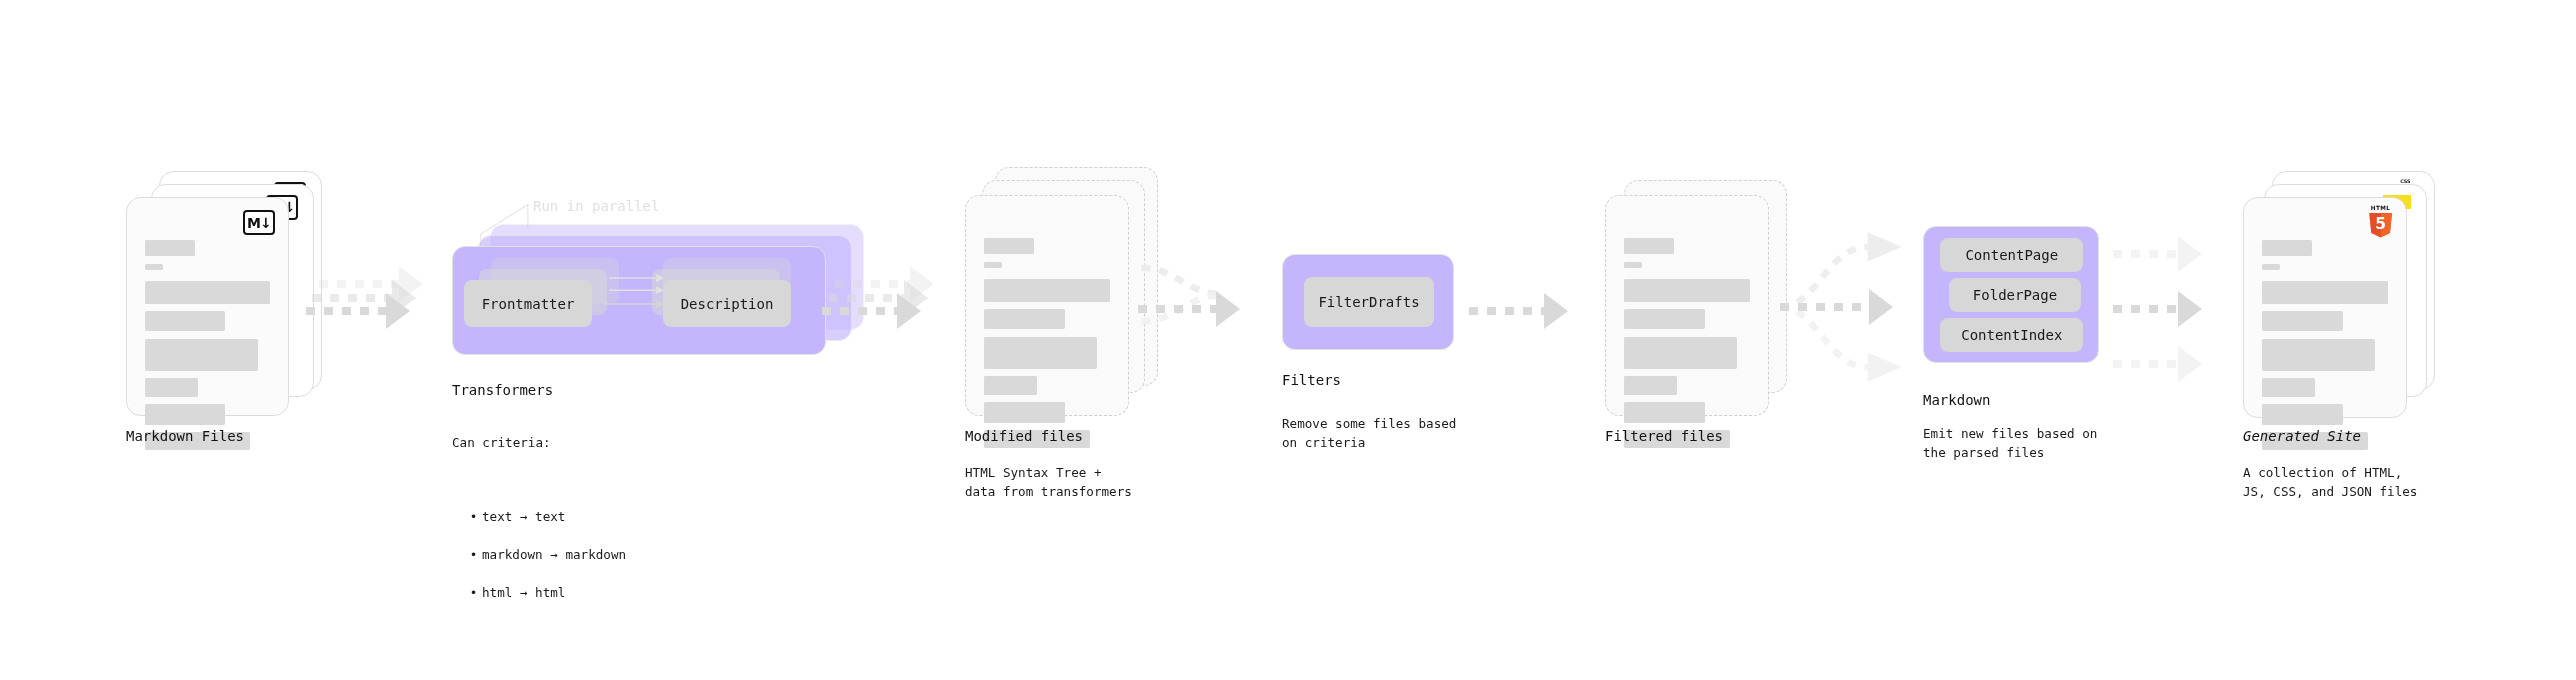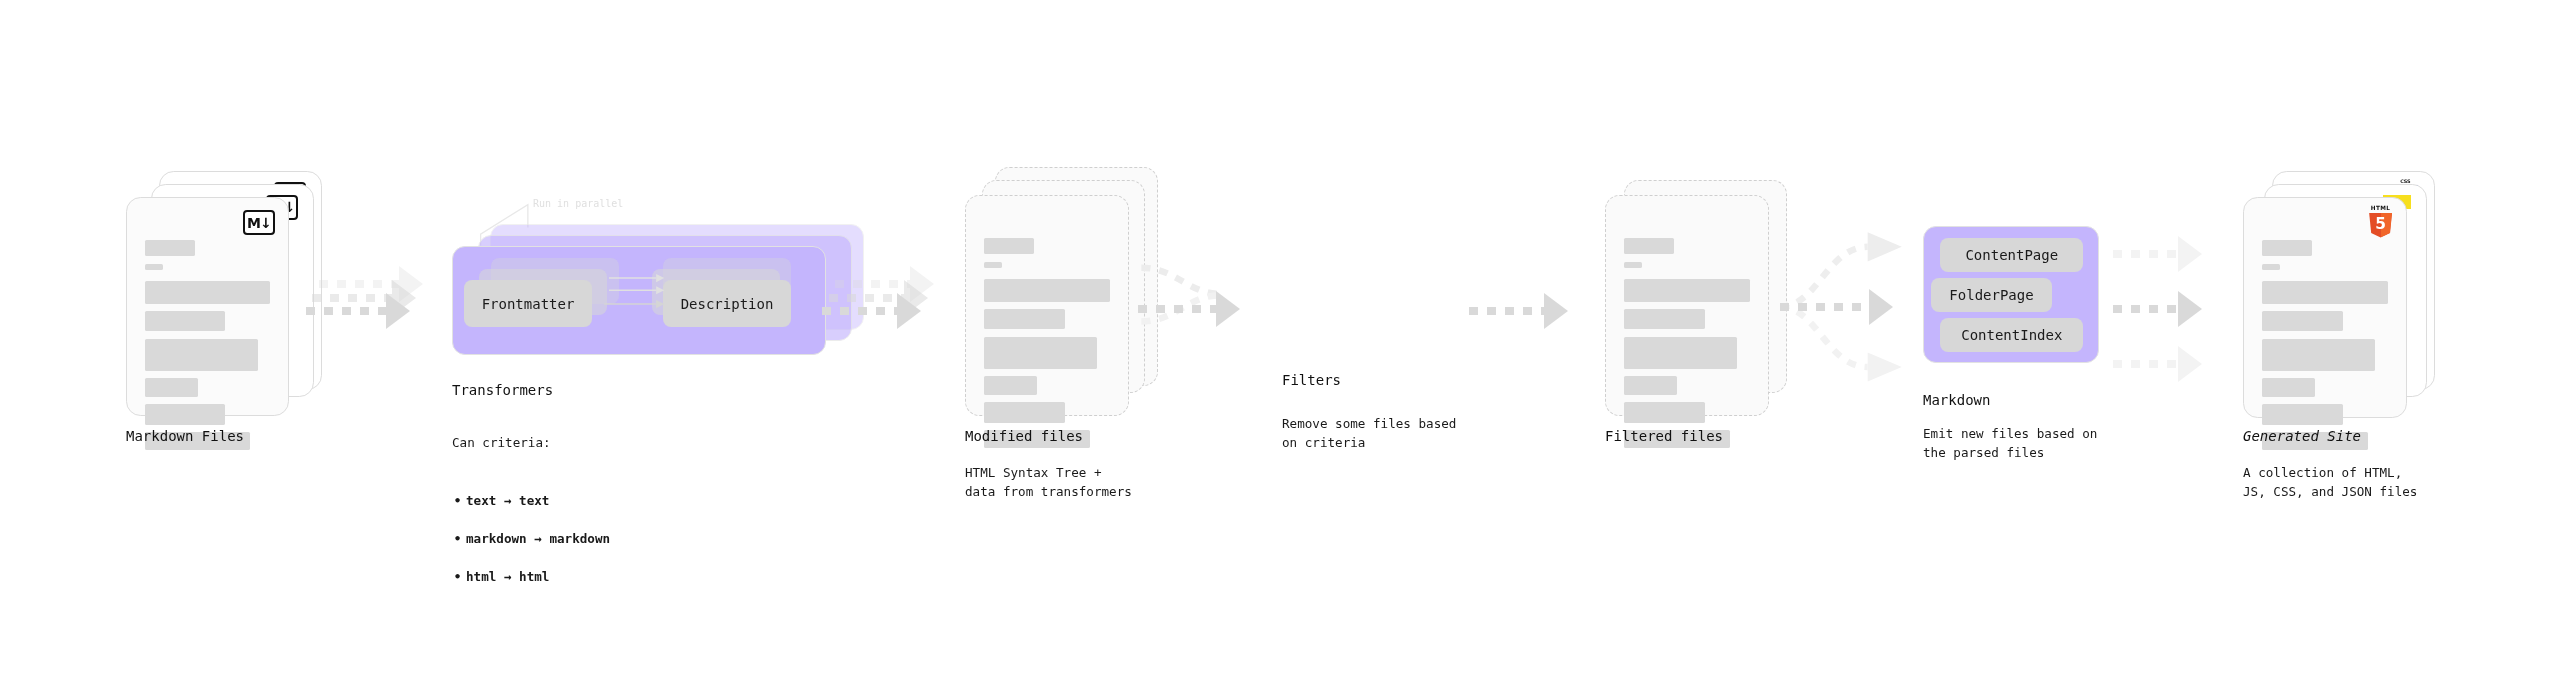--- a/index.html
+++ b/index.html
@@ -68,24 +68,24 @@
   
   .title{
     position:absolute;font-size:14px;color:#111;white-space:nowrap;
     font-family:"DejaVu Sans Mono","Liberation Mono",monospace;letter-spacing:0px;
   }
   .sub{
     position:absolute;font-size:12.6px;color:#1a1a1a;line-height:1.52;
     font-family:"DejaVu Sans Mono","Liberation Mono",monospace;white-space:pre-line;
   }
   .parallel-label{
-    position:absolute;font-size:10px;color:#e0e0e0;white-space:nowrap;
+    position:absolute;font-size:14px;color:#e0e0e0;white-space:nowrap;
     font-family:"DejaVu Sans Mono","Liberation Mono",monospace;
   }
-  .bullets{margin:0;padding-left:14px;list-style:none;font-weight:bold;}
+  .bullets{margin:16px;padding-left:14px;list-style:none;}
   .bullets li{position:relative;}
   .bullets li:before{content:"\2022";position:absolute;left:-12.2px;}
 
   
   .arrow{position:absolute;display:flex;align-items:center;}
   .dash{height:7.3px;background:
       repeating-linear-gradient(to right,#d9d9d9 0 9px,transparent 9px 18px);}
   .head{
     width:0;height:0;border-style:solid;
     border-width:18px 0 18px 24.4px;border-color:transparent transparent transparent #d9d9d9;
@@ -219,20 +219,23 @@
     <svg class="conn" style="left:1138px;top:258px;" width="114" height="78" viewBox="0 0 140 96">
       <path d="M4,12 C46,12 62,44 100,44" stroke="#ececec" stroke-width="8" stroke-dasharray="11 11" fill="none"></path>
       <path d="M4,78 C46,78 62,46 100,46" stroke="#f1f1f1" stroke-width="8" stroke-dasharray="11 11" fill="none"></path>
     </svg>
     <div class="arrow" style="left:1138px;top:291px;">
       <div class="dash" style="width:78px;"></div>
         <div class="head"></div>
     </div>
   </div>
 
+  <div class="rbox" style="left:1282px;top:254px;width:172px;height:96px;">
+    <div class="chip" style="left:21px;top:22px;width:130px;height:50px;">FilterDrafts</div>
+  </div>
   <div class="title" style="left:1282px;top:372px;">Filters</div>
   <div class="sub" style="left:1282px;top:414px;">Remove some files based
 on criteria</div>
 
   <div class="arrow" style="left:1469px;top:293px;">
     <div class="dash" style="width:75px;"></div>
       <div class="head"></div>
   </div>
 
   <div class="doc-stack">
@@ -260,21 +263,21 @@
       <polygon points="108,152 150,170 108,188" fill="#f2f2f2"></polygon>
     </svg>
     <div class="arrow" style="left:1780px;top:289px;">
       <div class="dash" style="width:89px;"></div>
         <div class="head"></div>
     </div>
   </div>
 
   <div class="rbox" style="left:1923px;top:226px;width:176px;height:137px;">
     <div class="chip" style="left:16.3px;top:11.4px;width:143px;height:34px;">ContentPage</div>
-    <div class="chip" style="left:7px;top:51px;width:121px;height:34px;">FolderPage</div>
+    <div class="chip" style="left:25px;top:51px;width:132px;height:34px;">FolderPage</div>
     <div class="chip" style="left:16.3px;top:91px;width:143px;height:34px;">ContentIndex</div>
   </div>
   <div class="title" style="left:1923px;top:392px;">Markdown</div>
   <div class="sub" style="left:1923px;top:424px;">Emit new files based on
 the parsed files</div>
 
   <div>
     <div class="arrow a-l3" style="left:2113px;top:236px;">
       <div class="dash" style="width:65px;"></div>
         <div class="head"></div>

